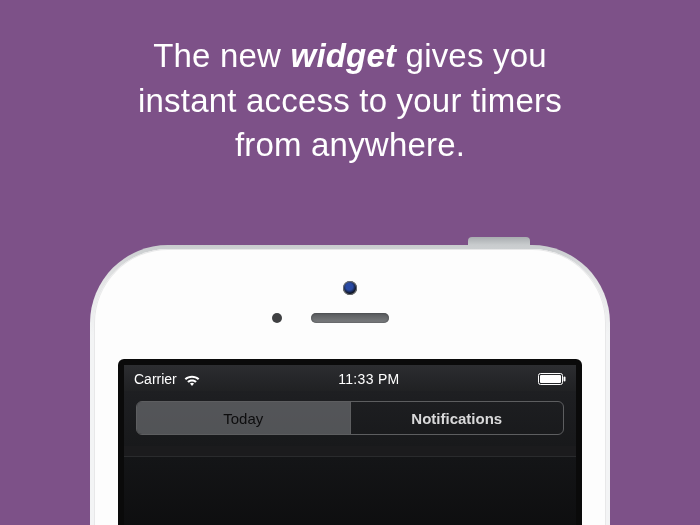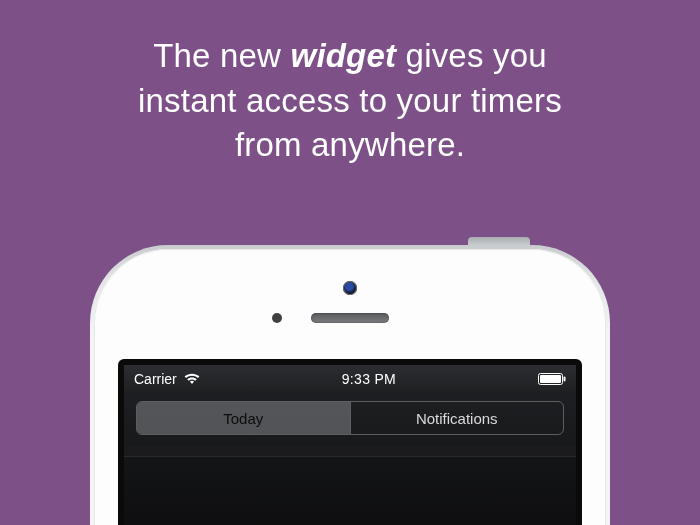--- a/index.html
+++ b/index.html
@@ -96,21 +96,21 @@
   .statusbar {
     display: flex;
     align-items: center;
     justify-content: space-between;
     color: #fff;
     font-size: 14px;
     padding: 6px 10px 4px 10px;
     background: linear-gradient(#2c2d30,#202123);
     font-weight: 300;
   }
-  .sb-left { display: flex; align-items: center; gap: 7px; }
+  .sb-left { display: flex; align-items: flex-end; gap: 7px; }
   .sb-right { display: flex; align-items: center; gap: 7px; }
   .wifi svg, .battery svg { display: block; }
   .time { font-weight: 400; letter-spacing: 0.3px; }
 
   .seg-wrap {
     padding: 10px 12px 11px 12px;
     background: linear-gradient(#1e1f22,#18191b);
   }
   .segmented {
     display: flex;
@@ -119,21 +119,21 @@
     overflow: hidden;
     height: 34px;
   }
   .seg {
     flex: 1;
     display: flex;
     align-items: center;
     justify-content: center;
     font-size: 15px;
     color: #d9d9da;
-    font-weight: 400;
+    font-weight: 700;
     cursor: pointer;
   }
   .seg + .seg { border-left: 1px solid #5d5e60; }
   .seg.active {
     background: rgba(130,131,134,0.55);
     color: #0d0d0e;
     font-weight: 400;
   }
   .below-fade {
     height: 90px;
@@ -166,21 +166,21 @@
             <div class="sb-left">
               <span>Carrier</span>
               <span class="wifi">
                 <svg width="16" height="12" viewBox="0 0 16 12">
                   <path d="M8 11 L6 8.6 C7.2 7.6 8.8 7.6 10 8.6 Z" fill="#fff"></path>
                   <path d="M3.2 6.2 C5.9 3.8 10.1 3.8 12.8 6.2 L11.2 7.7 C9.3 6 6.7 6 4.8 7.7 Z" fill="#fff"></path>
                   <path d="M0.6 3.6 C4.7 -0.1 11.3 -0.1 15.4 3.6 L13.9 5.1 C10.6 2.1 5.4 2.1 2.1 5.1 Z" fill="#fff"></path>
                 </svg>
               </span>
             </div>
-            <div class="time">9:33 PM</div>
+            <div class="time">11:33 PM</div>
             <div class="sb-right">
               <span class="battery">
                 <svg width="28" height="12" viewBox="0 0 28 12">
                   <rect x="0.5" y="0.5" width="24" height="11" rx="2" ry="2" fill="none" stroke="#fff" stroke-width="1"></rect>
                   <rect x="25.5" y="3.5" width="2" height="5" rx="1" fill="#fff"></rect>
                   <rect x="2" y="2" width="21" height="8" rx="1" fill="#fff"></rect>
                 </svg>
               </span>
             </div>
           </div>

